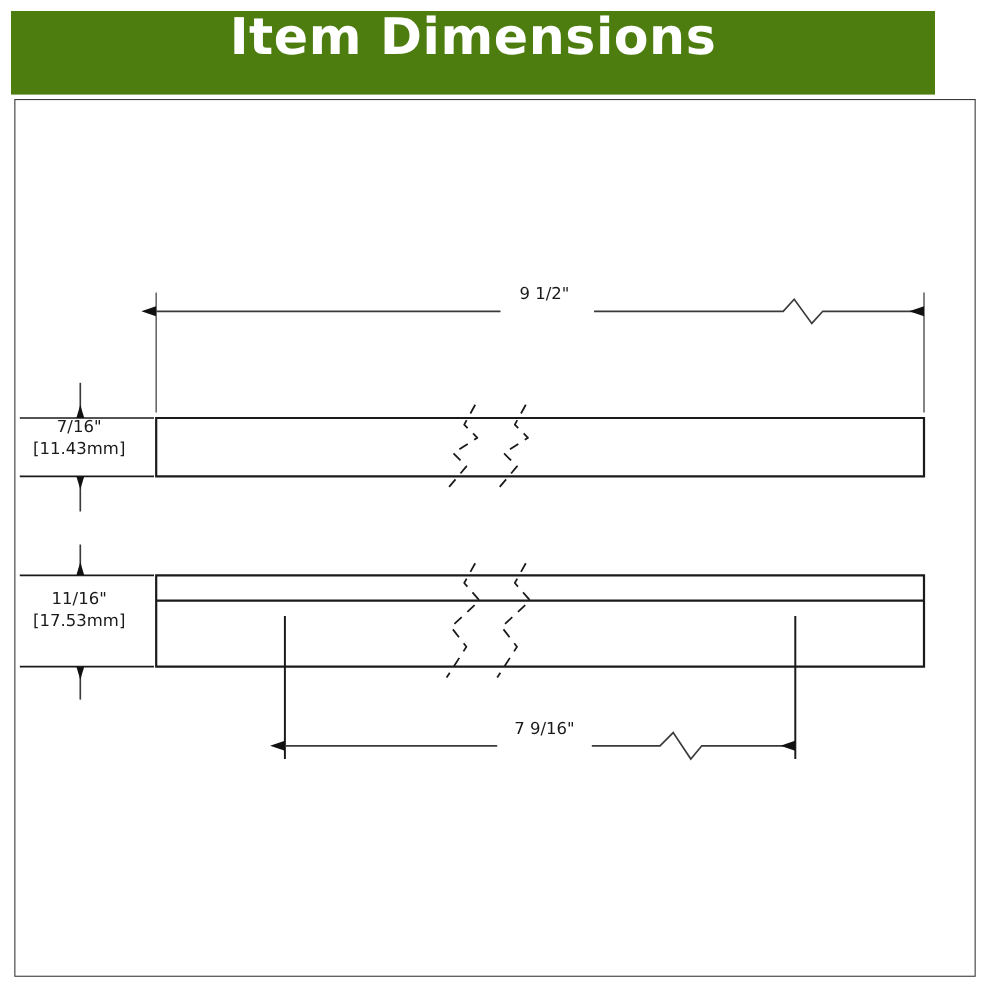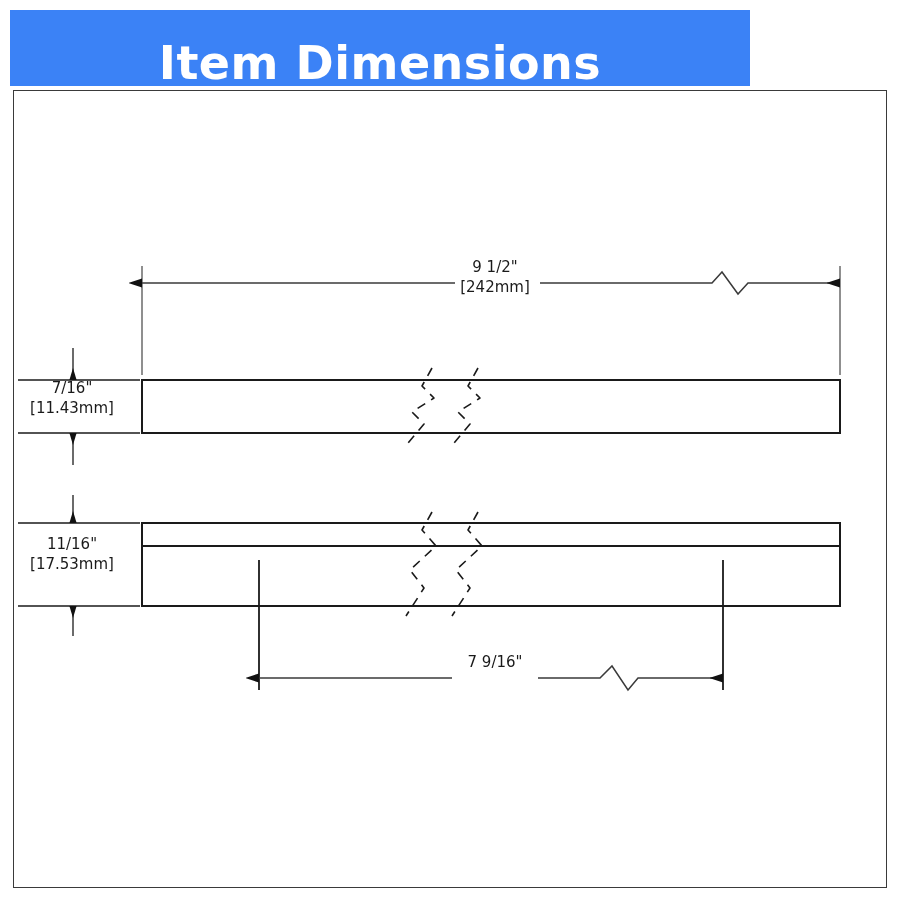--- a/index.html
+++ b/index.html
@@ -15,25 +15,25 @@
     position: relative;
     width: 900px;
     height: 900px;
     background: #ffffff;
     overflow: hidden;
   }
   #title-bar {
     position: absolute;
     left: 10px;
     top: 10px;
-    width: 740px;
+    width: 840px;
     height: 76px;
-    background: #3b82f6;
+    background: #4d7c0f;
     display: flex;
-    align-items: flex-end;
+    align-items: flex-start;
     justify-content: center;
   }
   #title-text {
     color: #ffffff;
     font-family: "DejaVu Sans", sans-serif;
     font-size: 46px;
     font-weight: bold;
     letter-spacing: 0.5px;
     line-height: 1;
     white-space: nowrap;
@@ -165,21 +165,20 @@
       <line x1="18" y1="523" x2="140" y2="523" stroke="#1a1a1a" stroke-width="1.5"></line>
       <line x1="18" y1="606" x2="140" y2="606" stroke="#1a1a1a" stroke-width="1.5"></line>
       <line x1="73" y1="495" x2="73" y2="523" stroke="#3a3a3a" stroke-width="1.5" marker-end="url(#arrow-down)"></line>
       <line x1="73" y1="636" x2="73" y2="606" stroke="#3a3a3a" stroke-width="1.5" marker-end="url(#arrow-down)"></line>
     </g>
 
   </svg>
 
   <div class="dim-text" id="dim-length-label">
     <span class="line1">9 1/2"</span>
-    <span class="line2">[242mm]</span>
   </div>
 
   <div class="dim-text" id="dim-center-label">
     <span class="line1">7 9/16"</span>
   </div>
 
   <div class="dim-text" id="dim-height-top-label">
     <span class="line1">7/16"</span>
     <span class="line2">[11.43mm]</span>
   </div>

